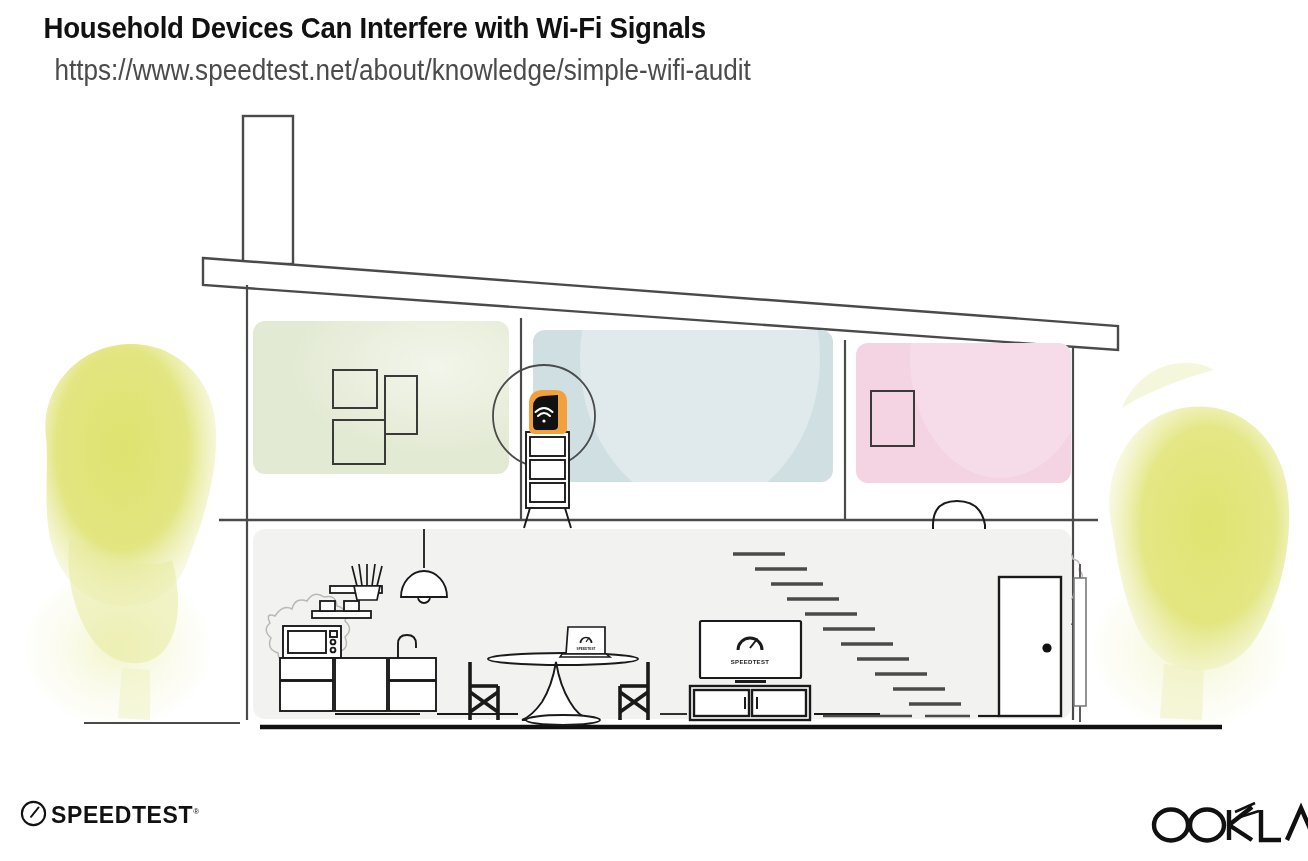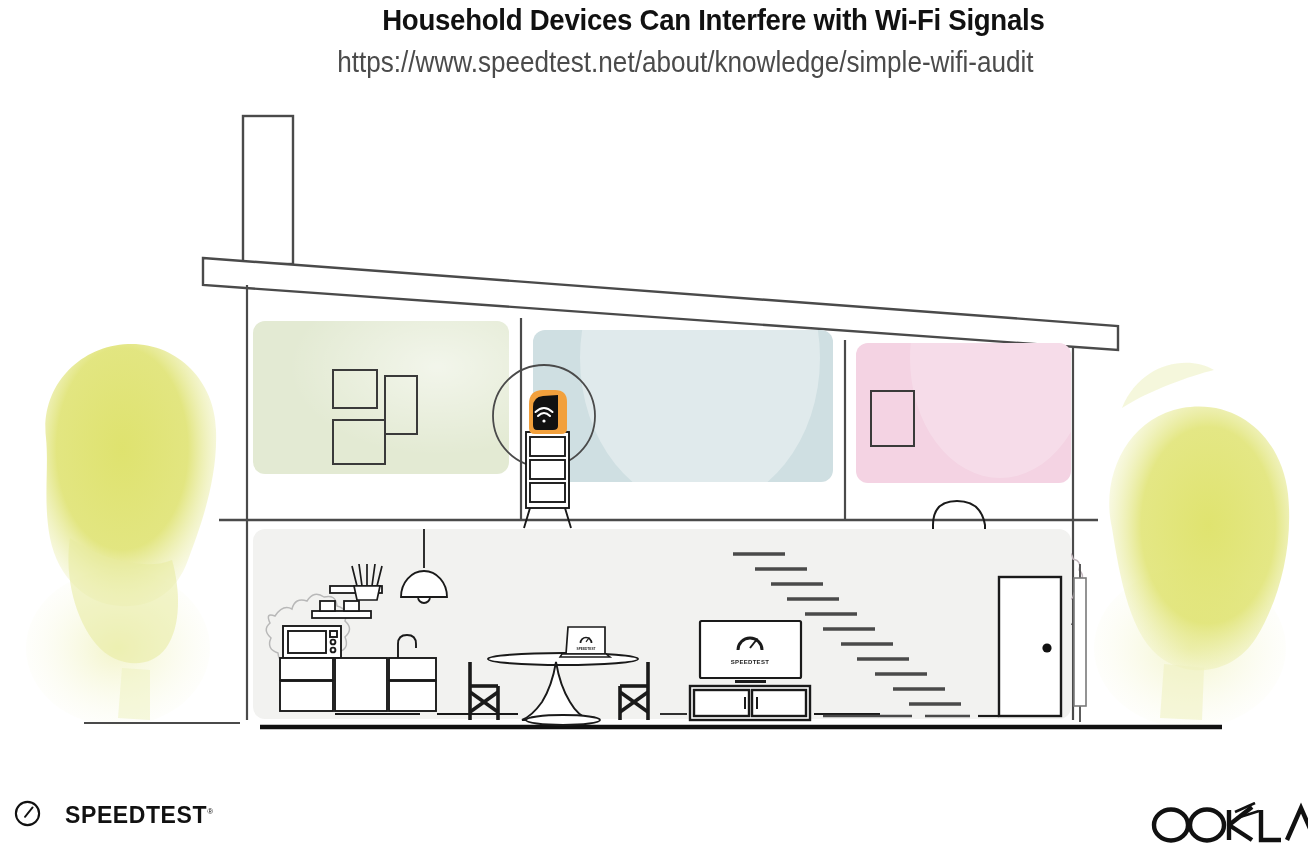--- a/index.html
+++ b/index.html
@@ -15,21 +15,22 @@
     overflow: hidden;
     font-family: "Liberation Sans", sans-serif;
     color: #1a1a1a;
   }
 
   
   #header {
     position: absolute;
     top: 0; left: 0;
     width: 1088px;
-    text-align: right;
+    text-align: left;
+    padding-top: 8px;
   }
   #page-title {
     font-family: "Liberation Sans", sans-serif;
     font-size: 30px;
     font-weight: bold;
     letter-spacing: -0.3px;
     color: #111111;
     margin: 0;
     line-height: 40px;
     transform: scaleX(0.92);
@@ -57,25 +58,25 @@
   
   #footer {
     position: absolute;
     left: 0;
     top: 780px;
     width: 1308px;
     height: 81px;
   }
   #speedtest-logo {
     position: absolute;
-    left: 14px;
+    left: 20px;
     top: 20px;
     display: flex;
     align-items: flex-end;
-    gap: 24px;
+    gap: 4px;
   }
   #speedtest-wordmark {
     font-family: "Liberation Sans", sans-serif;
     font-size: 23px;
     font-weight: bold;
     letter-spacing: 0.6px;
     color: #111111;
     line-height: 23px;
   }
   #speedtest-tm {

